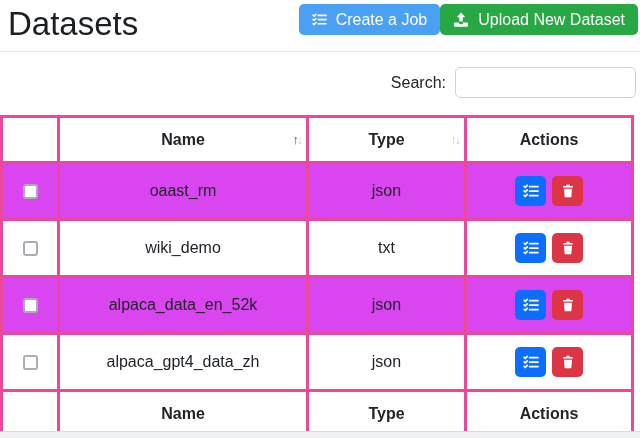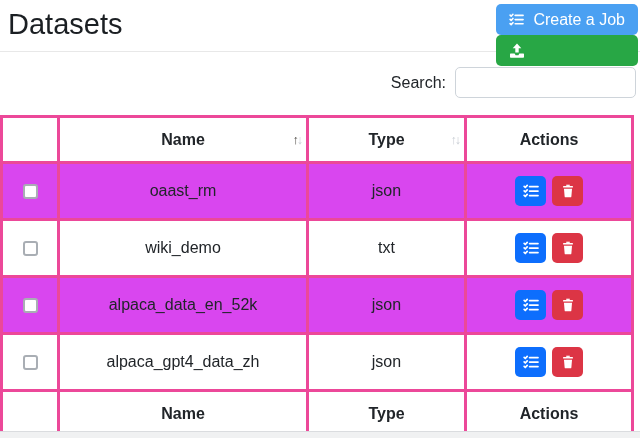--- a/index.html
+++ b/index.html
@@ -4,22 +4,22 @@
 <style>
   * { margin:0; padding:0; box-sizing:border-box; }
   html,body { width:640px; height:438px; overflow:hidden; }
   body {
     font-family:"Liberation Sans", sans-serif;
     background:#ffffff; color:#212529; position:relative;
   }
 
   
   .topbar { display:flex; justify-content:space-between; align-items:flex-start; padding:4px 2px 0 8px; height:46px; }
-  .page-title { font-size:29px; font-weight:500; line-height:40px; color:#1b1f23; }
-  .topbar-buttons { display:flex; padding-top:0;flex-direction:column; }
+  .page-title { font-size:33px; font-weight:500; line-height:40px; color:#1b1f23; }
+  .topbar-buttons { display:flex; padding-top:0; }
   .btn {
     display:inline-flex; align-items:center; gap:9px; border:none; cursor:pointer;
     color:#fff; font-family:inherit; font-size:16px; line-height:19px;
     padding:6px 13px; border-radius:5px; height:31px;
   }
   .btn-create { background:#4aa0f2; }
   .btn-upload { background:#28a745; }
 
   .divider { border:0; border-top:1px solid #e8e8e8; margin:5px 0 0 0; }
 
@@ -87,20 +87,21 @@
       </span>
       <span>Create a Job</span>
     </button>
     <button class="btn btn-upload">
       <span style="display:inline-flex;">
         <svg width="16" height="16" viewBox="0 0 16 16" fill="#fff">
           <path d="M8 0.6 L12.3 5.2 H9.7 V9.6 H6.3 V5.2 H3.7 Z"></path>
           <path d="M1.6 10.6 H5.6 L6.6 12.2 H9.4 L10.4 10.6 H14.4 A0.6 0.6 0 0 1 15 11.2 V14 A0.8 0.8 0 0 1 14.2 14.8 H1.8 A0.8 0.8 0 0 1 1 14 V11.2 A0.6 0.6 0 0 1 1.6 10.6 Z"></path>
         </svg>
       </span>
+      <span>Upload New Dataset</span>
     </button>
   </div>
 </div>
 
 <hr class="divider">
 
 <div class="search-row">
   <label class="search-label">Search:</label>
   <input class="search-input" type="text" value="" style="">
 </div>

